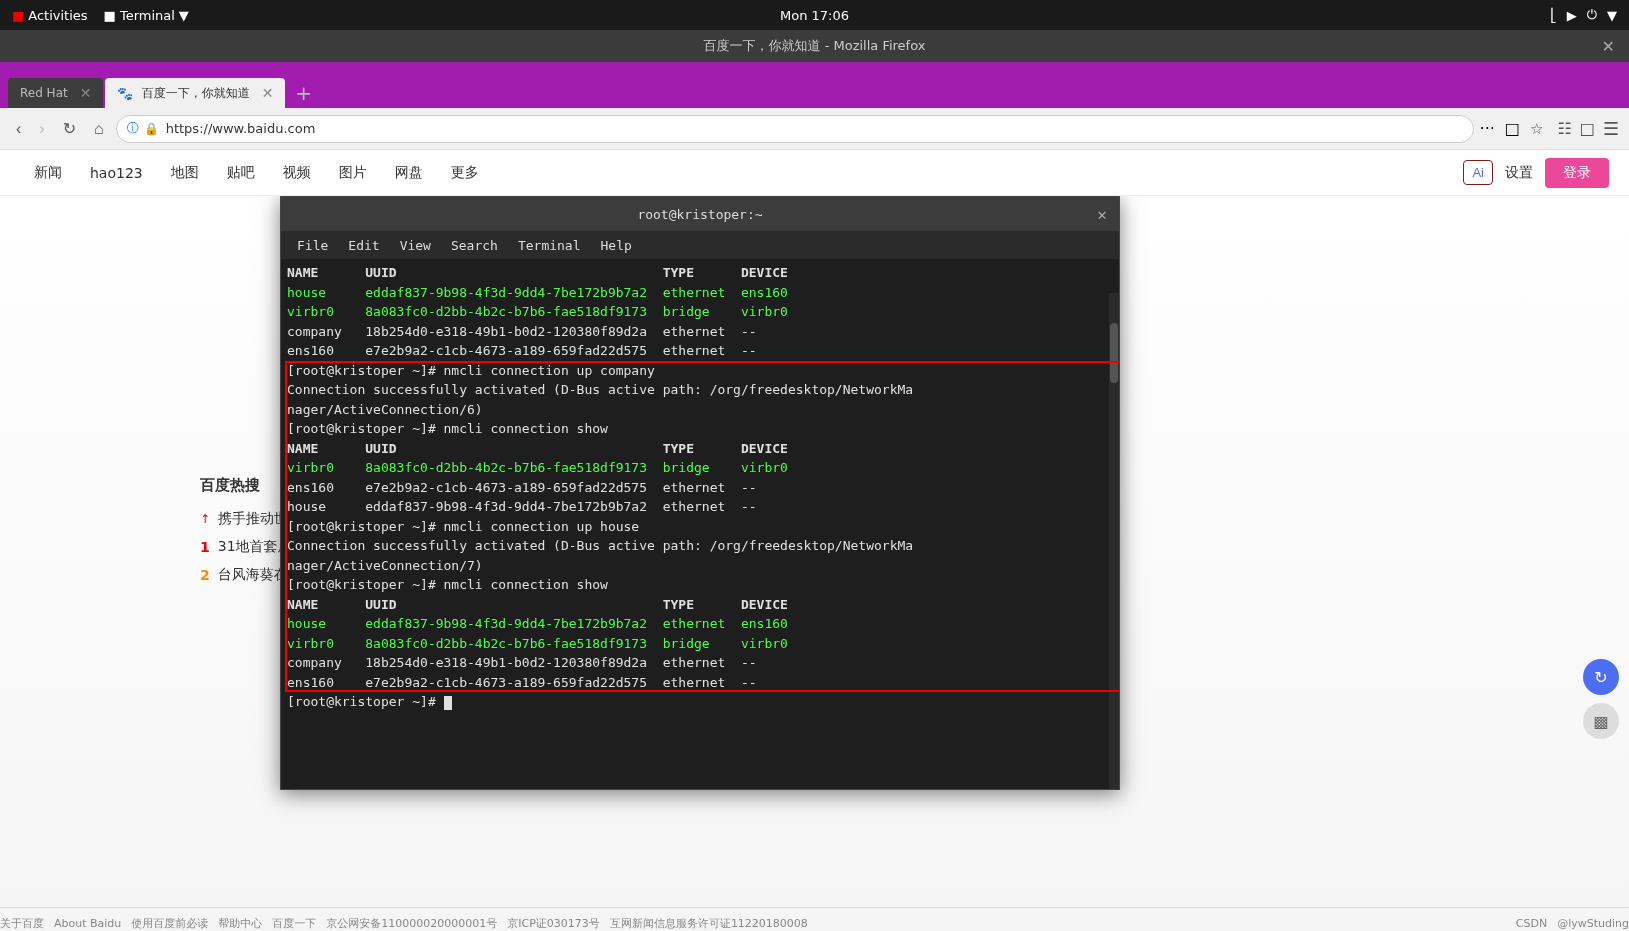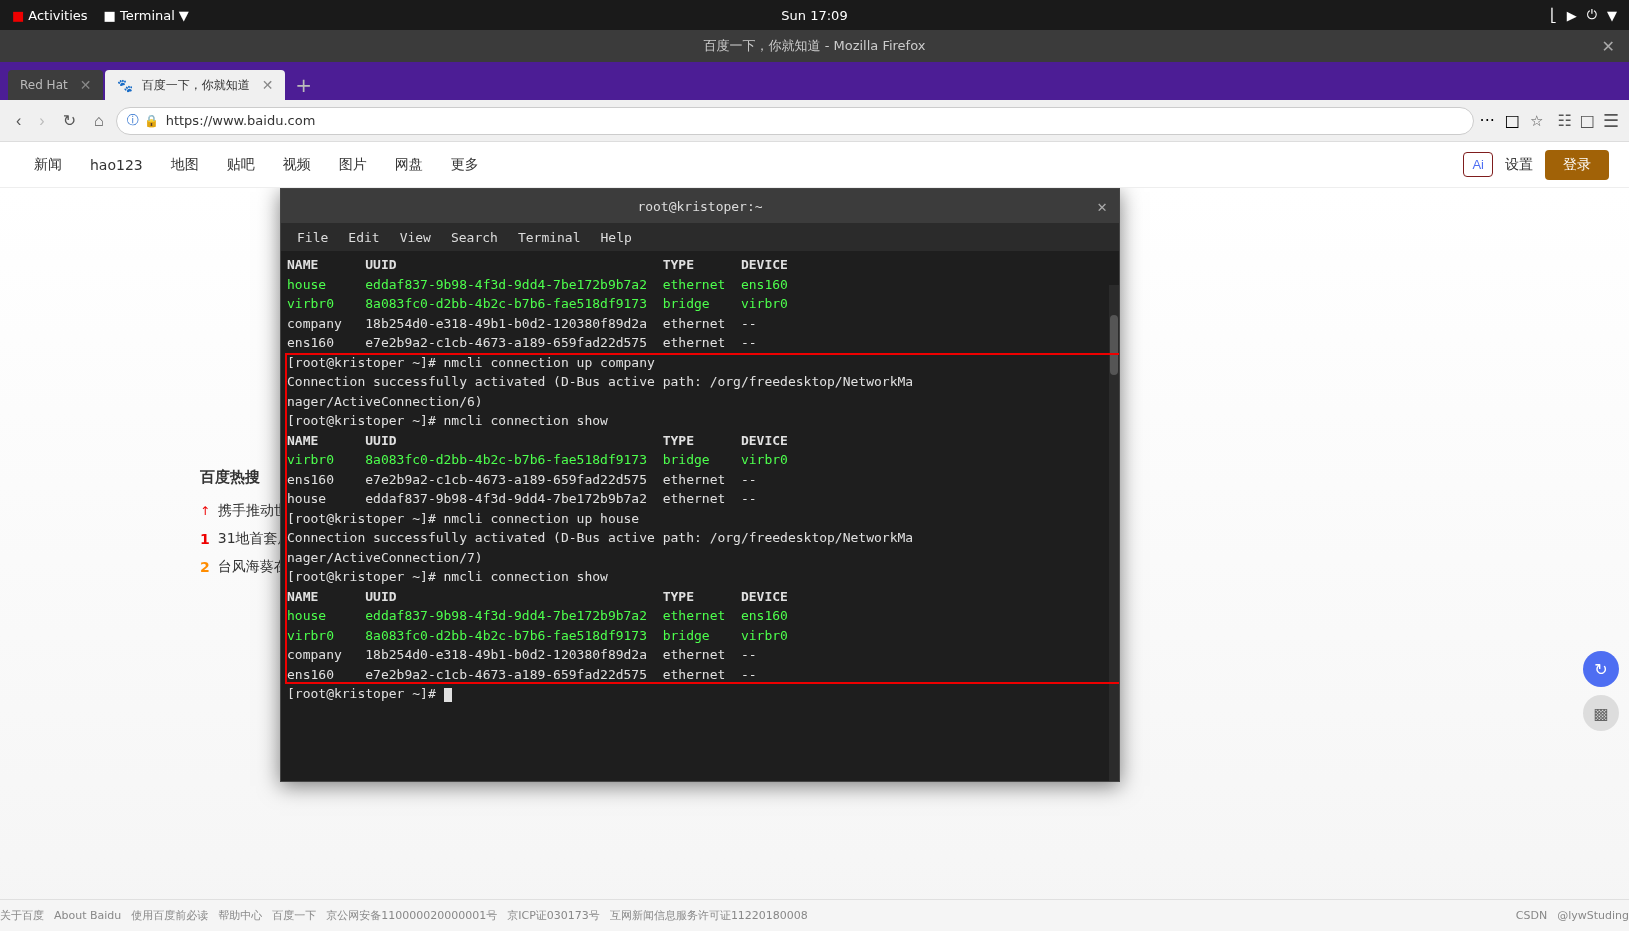--- a/index.html
+++ b/index.html
@@ -38,22 +38,22 @@
       right: 14px;
       top: 50%;
       transform: translateY(-50%);
       color: #aaa;
       font-size: 16px;
       cursor: pointer;
     }
 
     
     .tab-bar {
-      background: #4c1d95;
-      height: 38px;
+      background: #a21caf;
+      height: 46px;
       display: flex;
       align-items: flex-end;
       padding: 0 8px;
       gap: 2px;
     }
     .tab {
       height: 30px;
       padding: 0 12px;
       display: flex;
       align-items: center;
@@ -158,21 +158,21 @@
       border: 1px solid #7f1d1d;
       color: #4e6ef2;
       border-radius: 4px;
       padding: 4px 8px;
       font-size: 13px;
       cursor: pointer;
       display: flex; align-items: center; gap: 3px;
     }
     .settings-link { font-size: 14px; color: #333; cursor: pointer; }
     .login-btn {
-      background: #a16207;
+      background: #ec4899;
       color: #fff;
       border: none;
       border-radius: 4px;
       padding: 6px 18px;
       font-size: 14px;
       cursor: pointer;
     }
 
     
     .browser-content {
@@ -385,21 +385,21 @@
     <span class="activities-btn">
       <span style="color:#e00;">■</span>
       <span>Activities</span>
     </span>
     <span class="terminal-btn">
       <span>■</span>
       <span>Terminal</span>
       <span>▼</span>
     </span>
   </div>
-  <div class="system-bar-center">Sun 17:09</div>
+  <div class="system-bar-center">Mon 17:06</div>
   <div class="system-bar-right">
     <span>⎣</span>
     <span>▶</span>
     <span>⏻</span>
     <span>▼</span>
   </div>
 </div>
 
 <div class="browser-title-bar">
   <span>百度一下，你就知道 - Mozilla Firefox</span>

